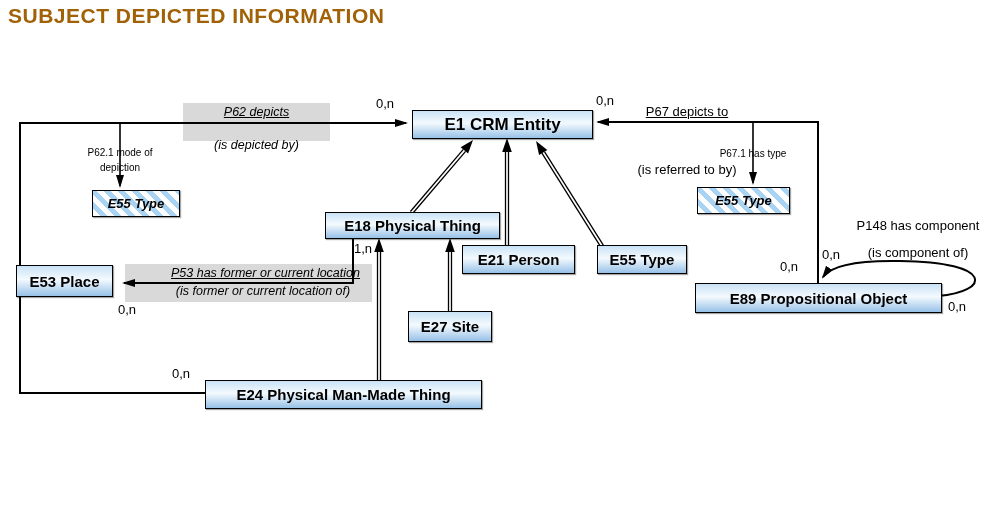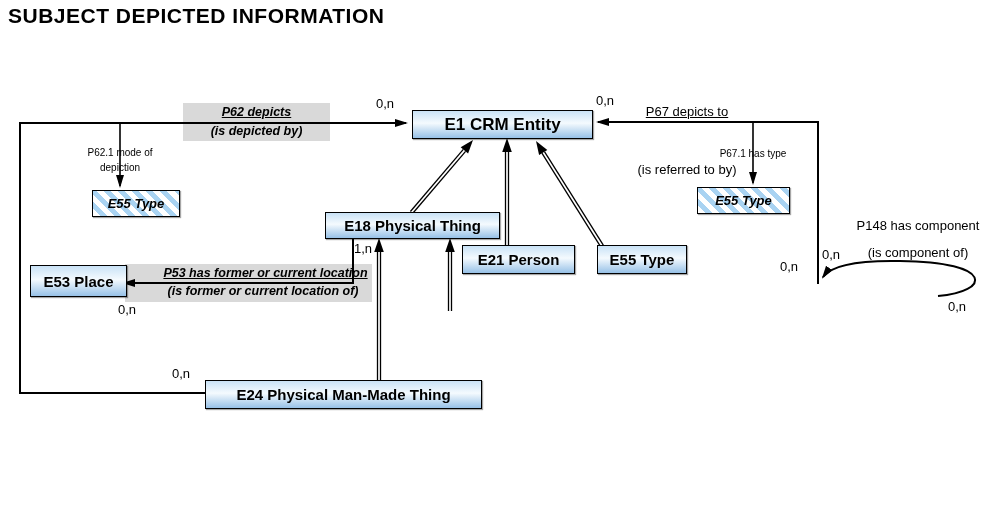--- a/index.html
+++ b/index.html
@@ -1,53 +1,53 @@
 <!DOCTYPE html>
 <html><head>
 <meta charset="utf-8">
 <style>
   html,body{margin:0;padding:0;background:#fff;}
   .canvas{position:relative;width:998px;height:532px;background:#fff;overflow:hidden;
           font-family:"Liberation Sans",sans-serif;}
   .title{position:absolute;left:8px;top:4px;font:bold 21px "Liberation Sans",sans-serif;
-         color:#000000;letter-spacing:.5px;white-space:nowrap;z-index:3;}
+         color:#a16207;letter-spacing:.5px;white-space:nowrap;z-index:3;}
   svg.wires{position:absolute;left:0;top:0;z-index:1;}
   .graybg{position:absolute;background:#d9d9d9;z-index:0;}
   .node{position:absolute;border:1px solid #000;z-index:2;display:flex;align-items:center;
         justify-content:center;white-space:nowrap;color:#000;
         background:linear-gradient(180deg,#c9e2f6 0%,#f4fafe 45%,#97c1e7 100%);
         box-shadow:1px 1px 1px rgba(0,0,0,.35);
         font:bold 15px "Liberation Sans",sans-serif;}
   .node.big{font-size:17px;}
   .striped{background:repeating-linear-gradient(45deg,#ffffff 0 5px,#a9d3f2 5px 10px);
         font:italic bold 13px "Liberation Sans",sans-serif;}
   .lbl{position:absolute;z-index:2;font:13px "Liberation Sans",sans-serif;color:#000;
        text-align:center;line-height:15px;white-space:nowrap;}
   .sm{font-size:10px;}
-  .it{font-style:italic;font-weight:bold;font-size:12.5px;}
+  .it{font-style:italic;font-weight:normal;font-size:12.5px;}
   .u{text-decoration:underline;}
   .mult{position:absolute;z-index:2;font:13px "Liberation Sans",sans-serif;color:#000;white-space:nowrap;}
 
   
   #e1  {left:412px;top:110px;width:179px;height:27px;}
   #e18 {left:325px;top:212px;width:173px;height:25px;}
   #e21 {left:462px;top:245px;width:111px;height:27px;}
   #e55c{left:597px;top:245px;width:88px;height:27px;}
   #e27 {left:408px;top:311px;width:82px;height:29px;}
   #e24 {left:205px;top:380px;width:275px;height:27px;}
-  #e53 {left:30px;top:265px;width:95px;height:30px;}
+  #e53 {left:16px;top:265px;width:95px;height:30px;}
   #e89 {left:695px;top:283px;width:245px;height:28px;}
   #e55l{left:92px;top:190px;width:86px;height:25px;}
   #e55r{left:697px;top:187px;width:91px;height:25px;}
 
   #p62bg{left:183px;top:103px;width:147px;height:38px;}
   #p53bg{left:125px;top:264px;width:247px;height:38px;}
 
   #p62l1{left:183px;top:105px;width:147px;}
-  #p62l2{left:183px;top:124px;width:147px;}
+  #p62l2{left:183px;top:138px;width:147px;}
   #p53l1{left:125px;top:266px;width:281px;}
   #p53l2{left:125px;top:284px;width:276px;}
   #p67l1{left:611px;top:104px;width:152px;}
   #p67l2{left:611px;top:122px;width:152px;margin-top:40px;}
   #p621l{left:66px;top:145px;width:108px;}
   #p671l{left:700px;top:146px;width:106px;}
   #p148l1{left:838px;top:218px;width:160px;}
   #p148l2{left:838px;top:245px;width:160px;}
 
   #m_p62_e1 {left:376px;top:96px;}
@@ -112,22 +112,24 @@
       <line x1="448.5" y1="311" x2="448.5" y2="251"></line>
       <line x1="451.5" y1="311" x2="451.5" y2="251"></line>
       <polygon points="450,238 445.2,252 454.8,252" fill="#000" stroke="none"></polygon>
     </g>
   </svg>
 
   <div class="node big" id="e1">E1 CRM Entity</div>
   <div class="node" id="e18">E18 Physical Thing</div>
   <div class="node" id="e21">E21 Person</div>
   <div class="node" id="e55c">E55 Type</div>
+  <div class="node" id="e27">E27 Site</div>
   <div class="node" id="e24">E24 Physical Man-Made Thing</div>
   <div class="node" id="e53">E53 Place</div>
+  <div class="node" id="e89">E89 Propositional Object</div>
   <div class="node striped" id="e55l">E55 Type</div>
   <div class="node striped" id="e55r">E55 Type</div>
 
   <div class="lbl it u" id="p62l1">P62 depicts</div>
   <div class="lbl it" id="p62l2">(is depicted by)</div>
 
   <div class="lbl it u" id="p53l1">P53 has former or current location</div>
   <div class="lbl it" id="p53l2">(is former or current location of)</div>
 
   <div class="lbl u" id="p67l1">P67 depicts to</div>

